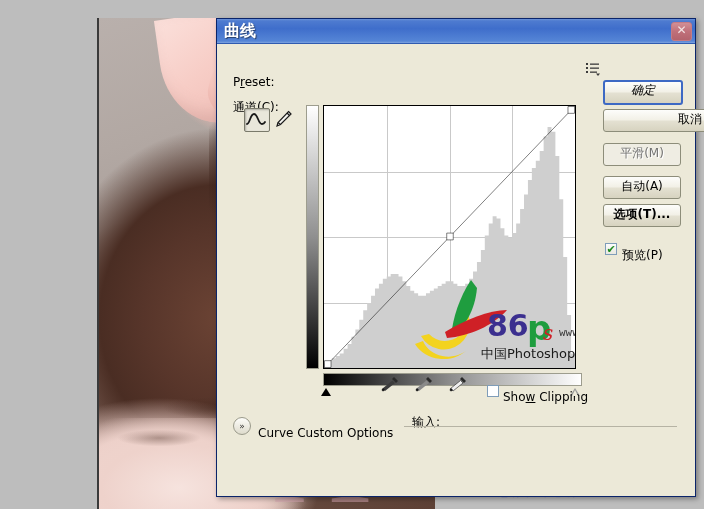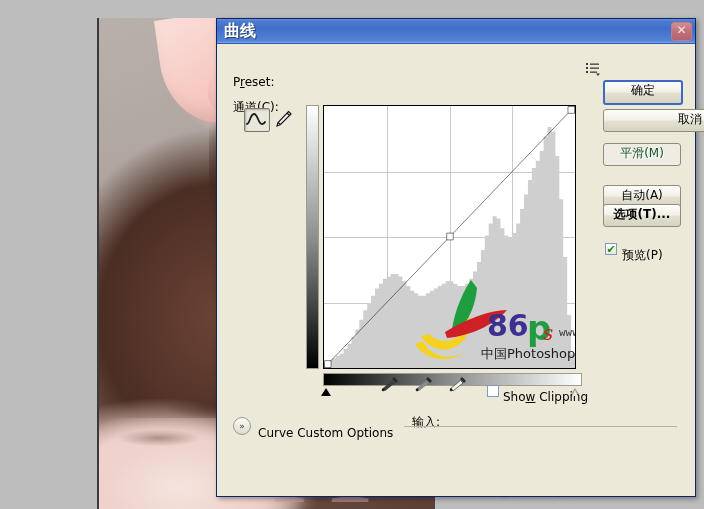--- a/index.html
+++ b/index.html
@@ -100,22 +100,22 @@
 
   .body{position:relative;width:100%;height:452px;}
 
   
   .xpbtn{
     border:1px solid #8d8d7a;border-radius:3px;
     background:linear-gradient(180deg,#fdfdfb 0%,#f2f0e6 48%,#e4e1d2 52%,#d7d3c0 100%);
     font-size:12px;text-align:center;cursor:pointer;color:#000;
     font-family:"DejaVu Sans",sans-serif;
   }
-  .xpbtn.default{border:2px solid #3d69c4;}
-  .xpbtn.disabled{color:#14532d;text-shadow:1px 1px 0 #fff;cursor:default;
+  .xpbtn.default{border:2px solid #3d69c4;font-style:italic;}
+  .xpbtn.disabled{color:#737373;text-shadow:1px 1px 0 #fff;cursor:default;
     background:linear-gradient(180deg,#f4f2ea 0%,#ecead f 100%);background:#efede3;}
 
   .lbl{font-size:12px;font-family:"DejaVu Sans",sans-serif;margin-top:13px;}
   .u{text-decoration:underline;}
 
   .combo{
     border:1px solid #7f9db9;background:#fff;height:18px;
     display:flex;align-items:center;position:relative;
   }
   .combo .val{padding-left:4px;font-size:11px;font-family:"DejaVu Sans Mono",monospace;}
@@ -199,21 +199,21 @@
     display:flex;align-items:center;justify-content:center;
     font-size:9px;color:#333;cursor:pointer;line-height:14px;
     font-family:"DejaVu Sans",sans-serif;
   }
   #cdo-rule{flex:1;height:1px;background:#b6b3a4;margin-left:4px;}
 
   
   #btn-ok{position:absolute;left:386px;top:36px;width:76px;height:21px;line-height:17px;}
   #btn-cancel{position:absolute;left:386px;top:65px;width:76px;height:21px;line-height:19px;padding-left:48px;}
   #btn-smooth{position:absolute;left:386px;top:99px;width:76px;height:21px;line-height:19px;}
-  #btn-auto{position:absolute;left:386px;top:141px;width:76px;height:21px;line-height:19px;}
+  #btn-auto{position:absolute;left:386px;top:132px;width:76px;height:21px;line-height:19px;}
   #btn-options{position:absolute;left:386px;top:160px;width:76px;height:21px;line-height:19px;font-weight:bold;}
   #preview-row{position:absolute;left:388px;top:190px;display:flex;align-items:center;gap:5px;}
 </style>
 </head>
 <body>
 
 <div id="photo">
   <div class="hairtop"></div>
   <div class="bow"></div>
   <div class="bow2"></div>

